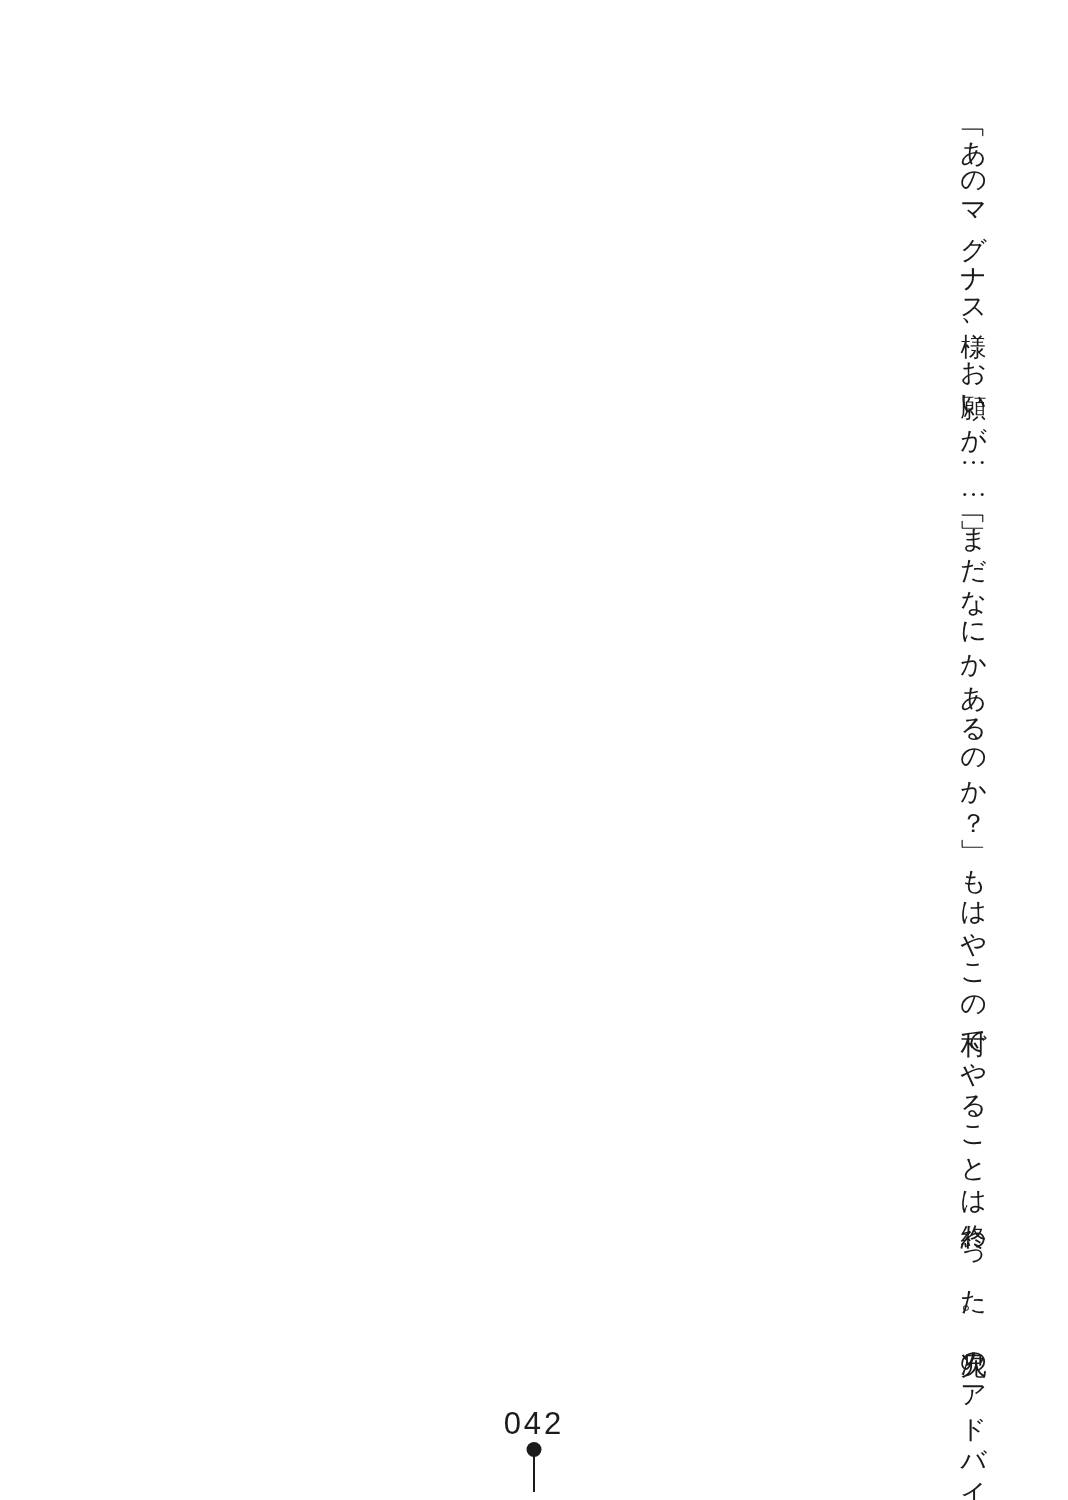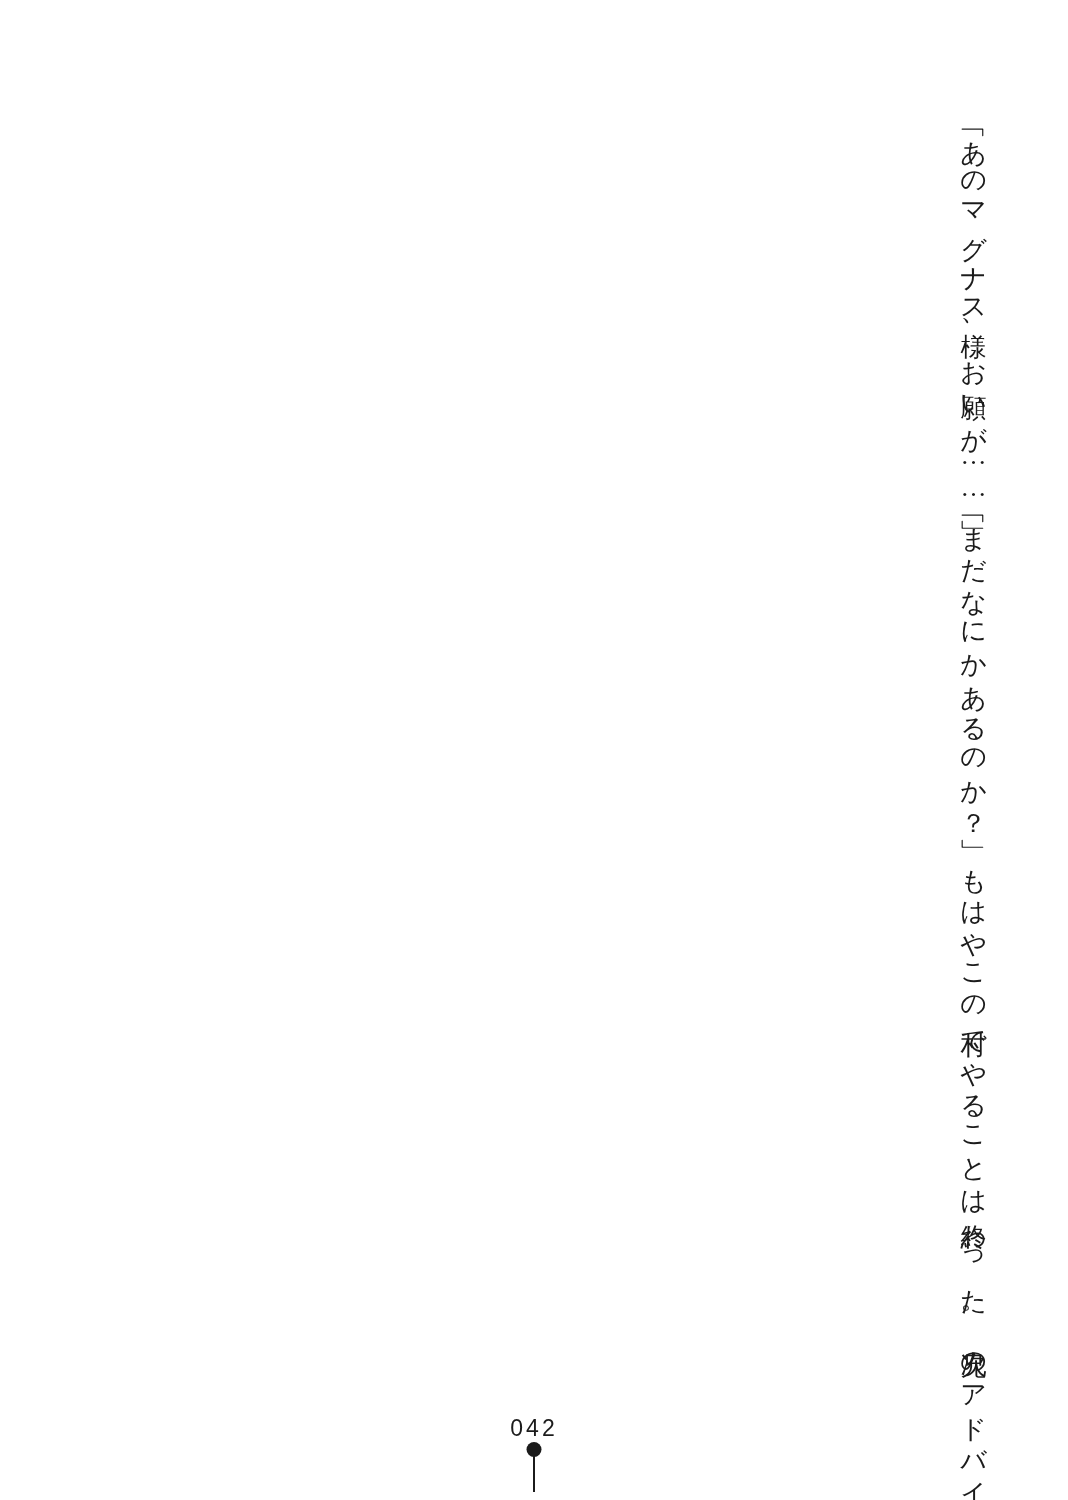--- a/index.html
+++ b/index.html
@@ -55,21 +55,21 @@
   }
 
   
   .page-number {
     position: absolute;
     left: 0;
     right: 0;
     bottom: 58px;
     text-align: center;
     font-family: "Liberation Sans", sans-serif;
-    font-size: 23px;
+    font-size: 31px;
     letter-spacing: 3px;
     color: #1b1b1b;
   }
 
   .page-mark {
     position: absolute;
     left: 50%;
     bottom: 8px;
     transform: translateX(-50%);
     width: 16px;

